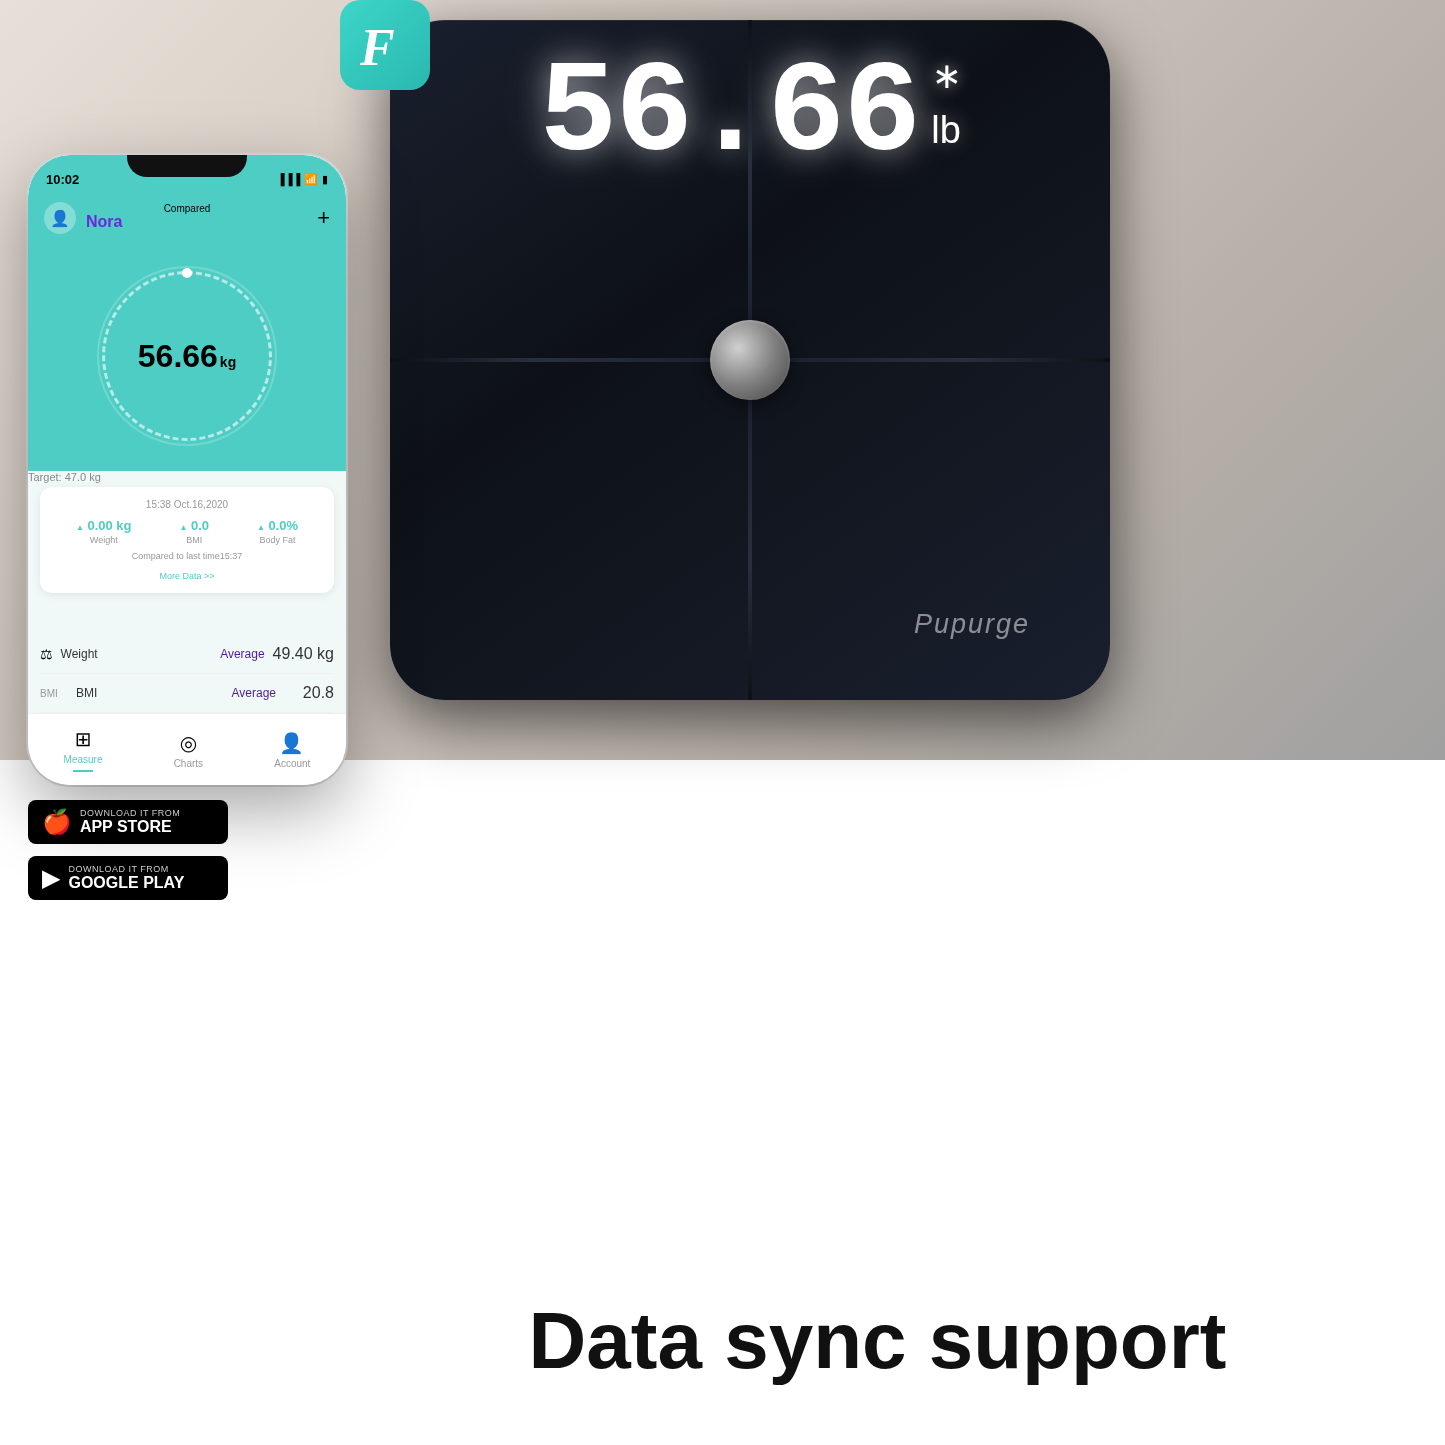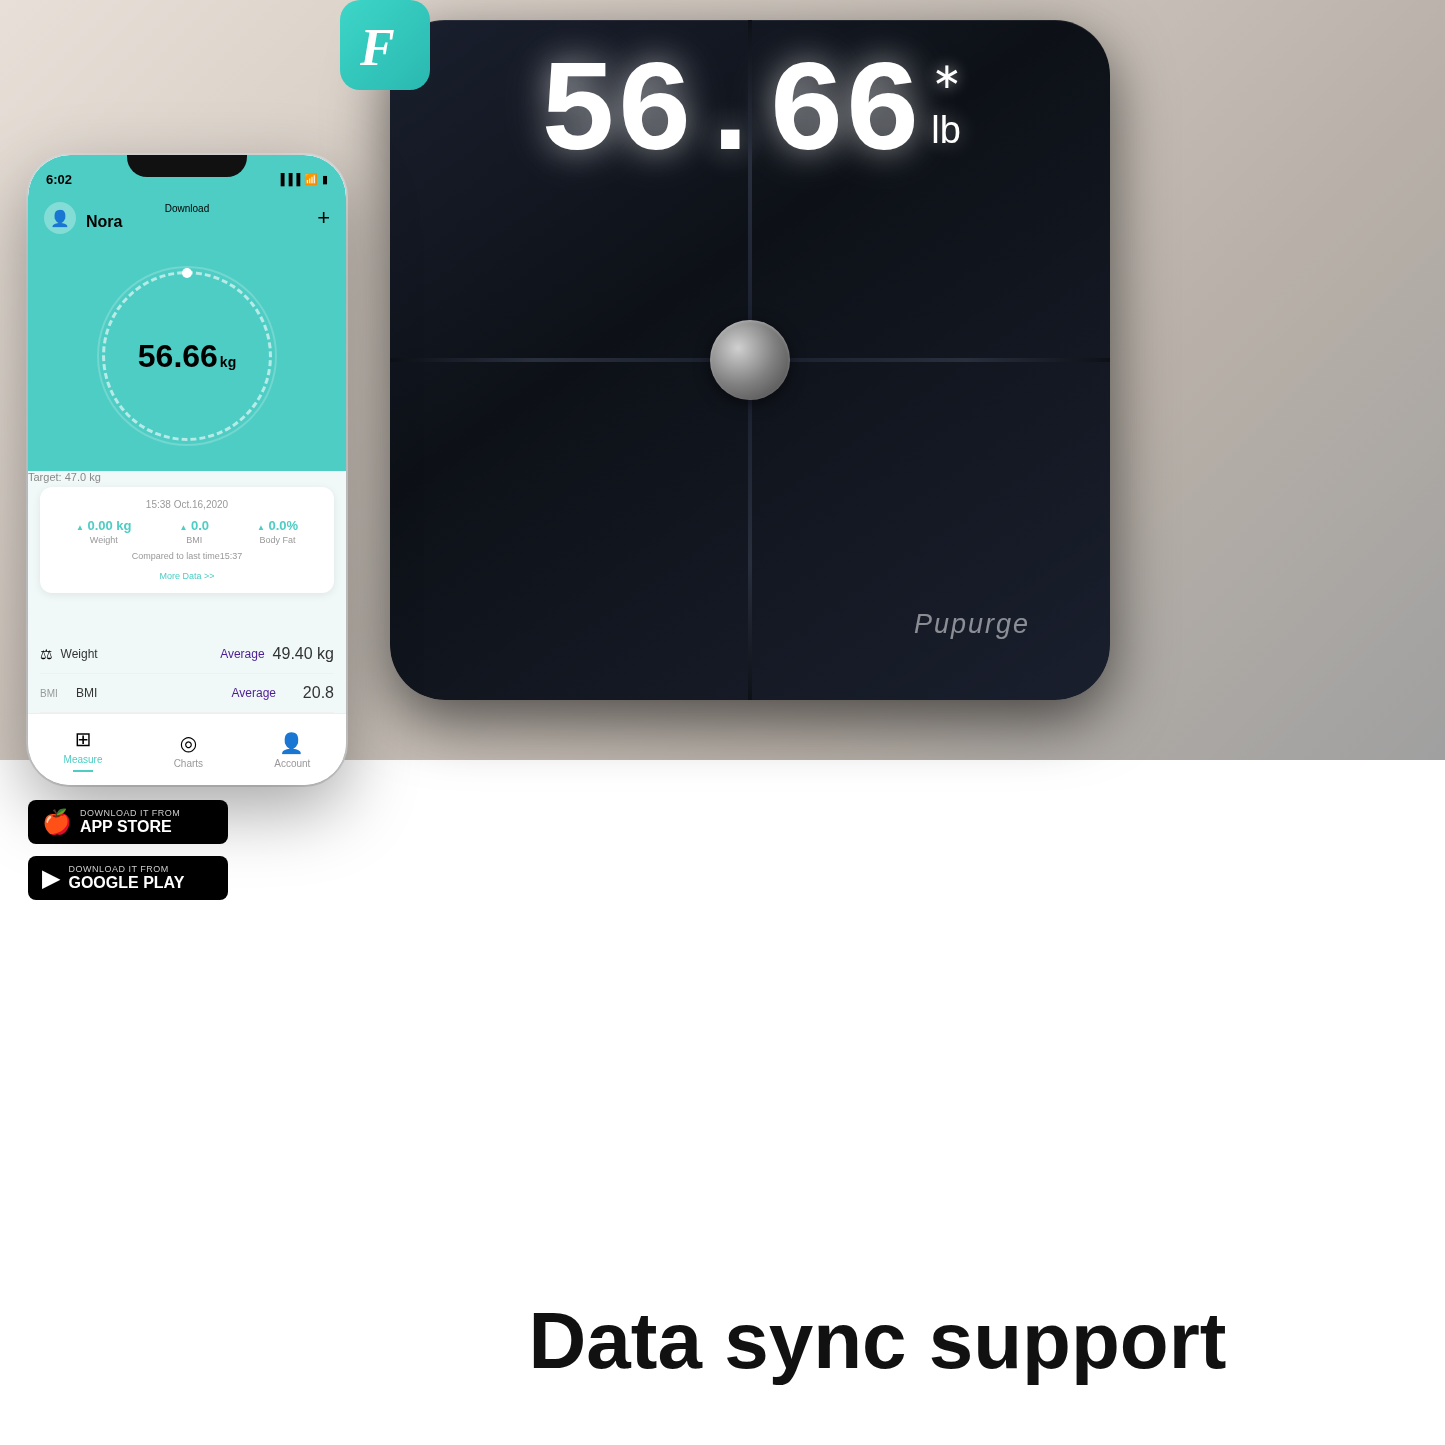--- a/index.html
+++ b/index.html
@@ -188,21 +188,21 @@
       border-radius: 50%;
       background: rgba(255,255,255,0.3);
       display: flex;
       align-items: center;
       justify-content: center;
       color: white;
       font-size: 16px;
     }
 
     .phone-username {
-      color: #000000;
+      color: #6d28d9;
       font-size: 16px;
       font-weight: 600;
       margin-top: 8px;
     }
 
     .phone-plus {
       color: #000;
       font-size: 22px;
       font-weight: 300;
     }
@@ -531,34 +531,34 @@
   <div class="scale-divider-v"></div>
   <div class="scale-knob"></div>
   <div class="scale-brand">Pupurge</div>
 </div>
 
 <div class="phone-mockup">
   <div class="phone-screen">
     <div class="phone-notch"></div>
 
     <div class="phone-status-bar">
-      <span class="phone-time">6:02</span>
+      <span class="phone-time">10:02</span>
       <div class="phone-status-icons">
         <span>▐▐▐</span>
         <span>📶</span>
         <span>▮</span>
       </div>
     </div>
 
     <div class="phone-header">
       <div class="phone-user-row">
         <div class="phone-avatar">👤</div>
         <span class="phone-username">Nora</span>
       </div>
-      <span style="position:absolute;left:50%;transform:translateX(-50%);top:8px;font-size:10px;color:#000;">Download</span>
+      <span style="position:absolute;left:50%;transform:translateX(-50%);top:8px;font-size:10px;color:#000;">Compared</span>
       <span class="phone-plus">+</span>
     </div>
 
     <div class="weight-circle-area">
       <div class="weight-circle">
         <div class="weight-circle-dot"></div>
         <span class="weight-circle-value">
           <span>56.66</span><span class="weight-circle-unit">kg</span>
         </span>
       </div>

